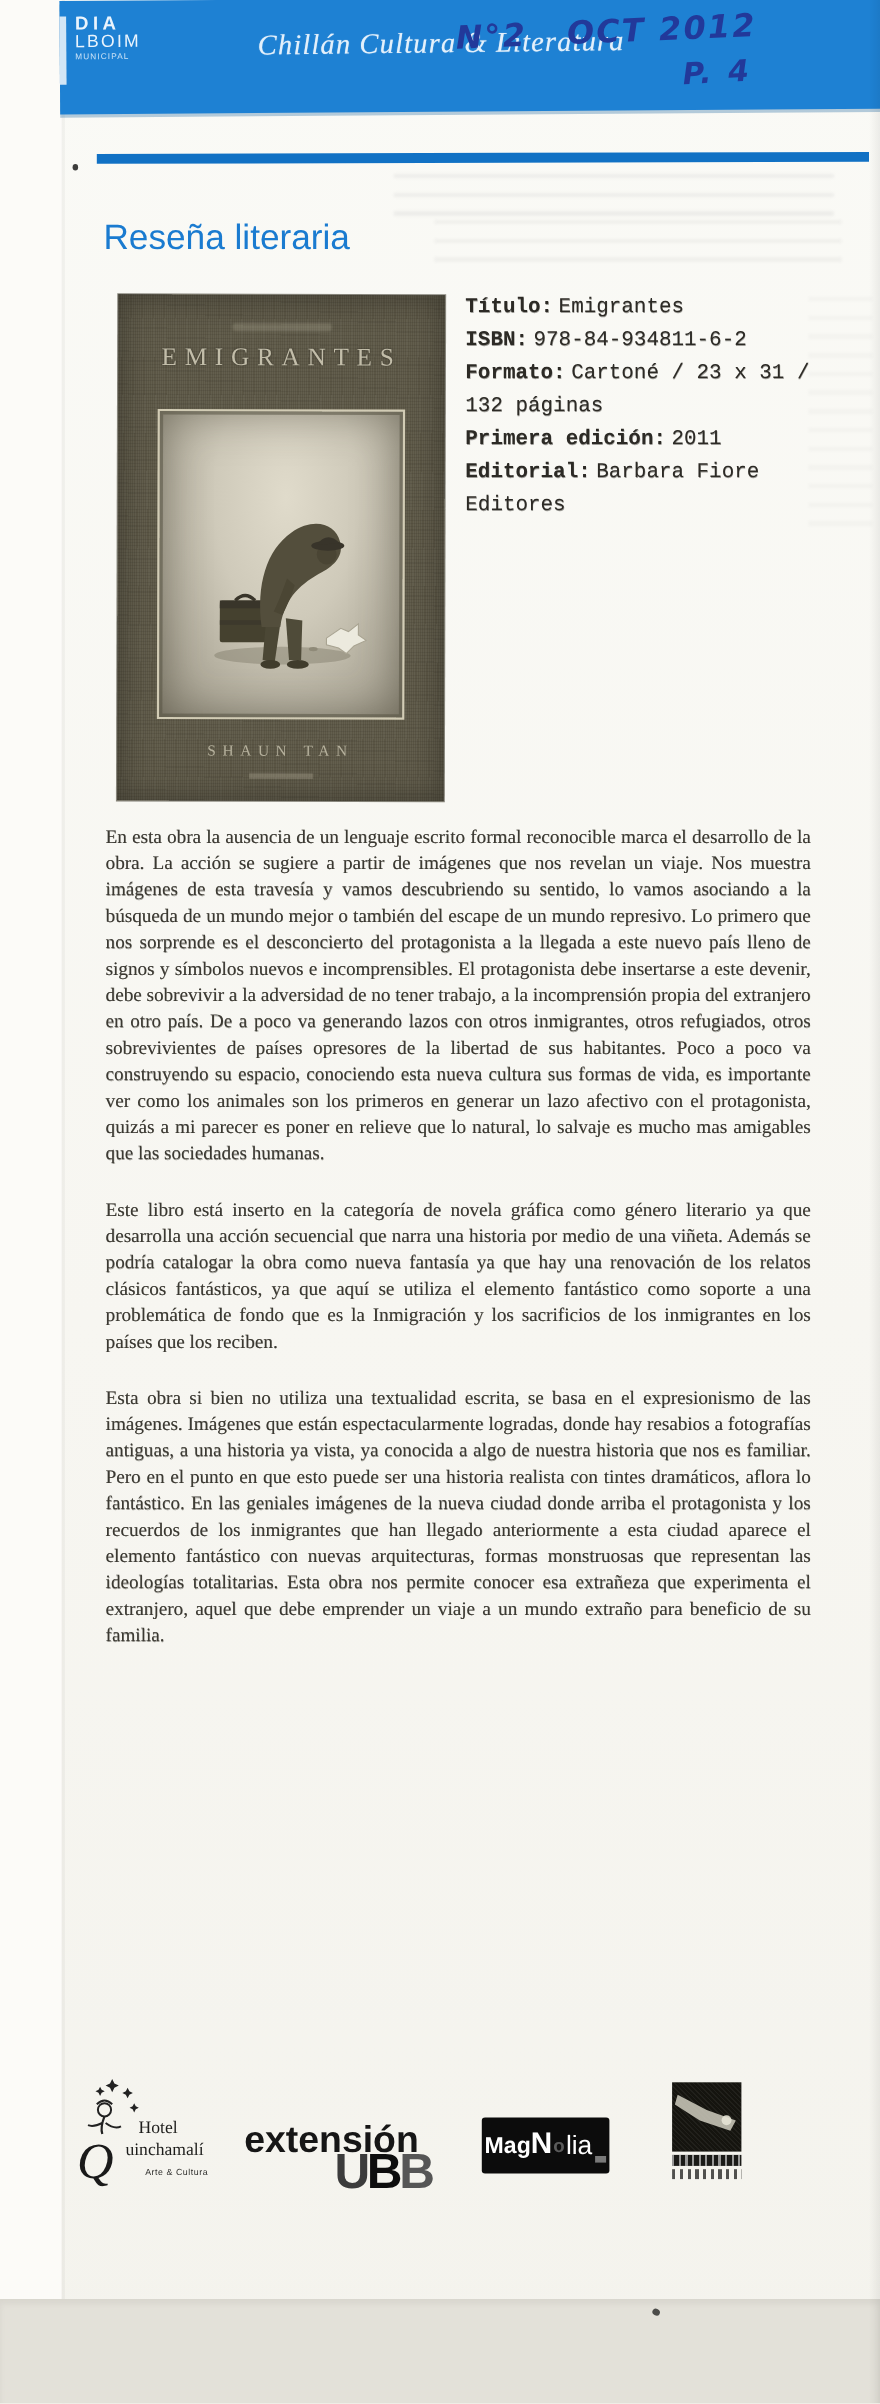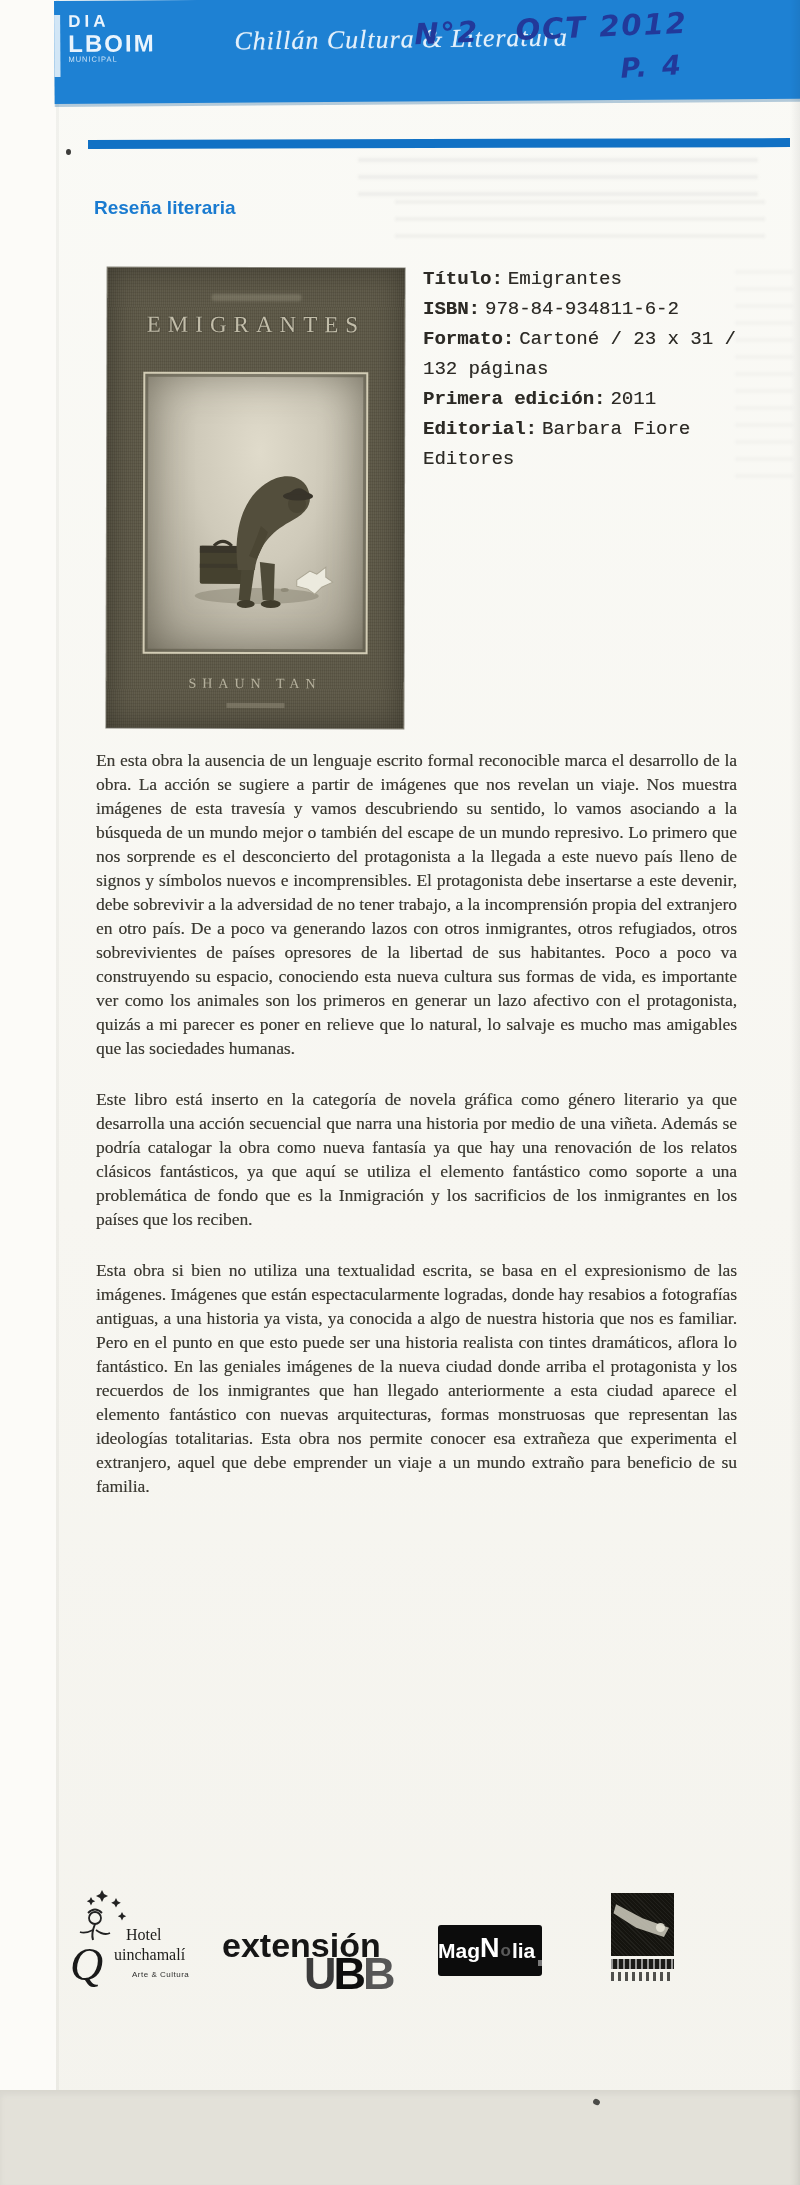--- a/index.html
+++ b/index.html
@@ -7,36 +7,36 @@
     background:linear-gradient(180deg,#fafaf6 0%,#f7f6f1 55%,#f4f3ed 100%);
     font-family:"Liberation Sans",sans-serif;}
   .abs{position:absolute;}
 
   
   .band{left:54px;top:1px;width:750px;height:103px;background:#1e81d3;
     transform:rotate(-0.4deg);transform-origin:left top;
     box-shadow:0 3px 0 rgba(16,92,152,.30);}
   .brand{left:14px;top:12px;color:#eaf4fd;line-height:1.05;}
   .brand-l1{font-size:17px;font-weight:bold;letter-spacing:4px;}
-  .brand-l2{font-size:24px;font-weight:bold;letter-spacing:2px;}
+  .brand-l2{font-size:16px;font-weight:normal;letter-spacing:2px;}
   .brand-l3{font-size:7.5px;letter-spacing:1px;opacity:.85;}
   .brand-frag{left:0;top:14px;width:6px;height:62px;background:rgba(255,255,255,.8);}
   .script-title{left:180px;top:26px;font-family:"Liberation Serif",serif;
     font-style:italic;font-size:26px;letter-spacing:1px;color:#e3f0fb;
     text-shadow:0 0 1px rgba(255,255,255,.55);transform:rotate(-0.3deg);}
   .hand{font-family:"DejaVu Sans",sans-serif;font-style:italic;font-weight:bold;
     color:#22399a;white-space:pre;}
   .hand1{left:360px;top:14px;font-size:29px;letter-spacing:2px;transform:rotate(-2deg);}
   .hand2{left:566px;top:54px;font-size:27px;letter-spacing:3px;transform:rotate(-3deg);}
 
   
   .rule{left:88px;top:139px;width:702px;height:9px;background:#1171c4;
     transform:rotate(-0.15deg);}
   .speck1{left:66px;top:149px;width:5px;height:6px;background:#3d3d3b;border-radius:60%;}
-  .page-title{left:94px;top:197px;margin:0;font-size:19px;font-weight:700;
+  .page-title{left:94px;top:197px;margin:0;font-size:32px;font-weight:400;
     color:#1a7bd0;letter-spacing:0;font-family:"Liberation Sans",sans-serif;}
 
   
   .ghost{background:repeating-linear-gradient(180deg,rgba(110,110,116,.16) 0 4px,
     rgba(110,110,116,0) 4px 17px);filter:blur(1.6px);}
   .g1{left:358px;top:158px;width:400px;height:44px;opacity:.55;}
   .g2{left:395px;top:200px;width:370px;height:50px;opacity:.45;}
   .g3{left:735px;top:270px;width:58px;height:210px;opacity:.28;}
 
   
@@ -78,26 +78,26 @@
   .hotel-l1{left:64px;top:38px;font-family:"Liberation Serif",serif;font-size:16px;}
   .hotel-l2{left:52px;top:58px;font-family:"Liberation Serif",serif;font-size:16px;}
   .hotel-l3{left:70px;top:82px;font-size:8px;letter-spacing:.5px;color:#2e2e2c;text-align:center;}
 
   .ext{left:222px;top:1926px;}
   .ext-word{font-size:34px;font-weight:800;color:#161616;letter-spacing:0;}
   .ubb{display:flex;margin-left:82px;margin-top:-14px;font-weight:900;font-size:45px;
     letter-spacing:-3px;line-height:1;font-family:"Liberation Sans",sans-serif;}
   .ubb-u{color:#3c3c3c;} .ubb-b1{color:#0e0e0e;} .ubb-b2{color:#565656;}
 
-  .magnolia{left:438px;top:1925px;width:104px;height:51px;background:#0c0c0c;
+  .magnolia{left:438px;top:1925px;width:116px;height:51px;background:#0c0c0c;
     border-radius:3px;display:flex;align-items:center;justify-content:center;color:#fff;}
   .mg1{font-weight:700;font-size:21px;}
   .mg2{font-weight:700;font-size:27px;position:relative;top:-2px;}
   .mg3{font-weight:700;font-size:17px;opacity:.32;margin:0 1px;}
-  .mg4{font-weight:700;font-size:21px;}
+  .mg4{font-weight:400;font-size:24px;}
   .mg-sub{width:10px;height:6px;background:rgba(255,255,255,.45);margin-left:3px;
     align-self:flex-end;margin-bottom:10px;}
 
   .media{left:611px;top:1893px;width:64px;height:100px;}
   .media-img{left:0;top:0;width:63px;height:63px;background:
       repeating-linear-gradient(45deg,rgba(255,255,255,.05) 0 1px,rgba(255,255,255,0) 1px 3px),
       #15140f;overflow:hidden;}
   .media-img::after{content:"";position:absolute;left:0;top:0;width:100%;height:100%;
       background:#cfccbe;opacity:.85;
       clip-path:polygon(8% 18%,50% 40%,92% 55%,84% 70%,40% 55%,4% 32%);}

